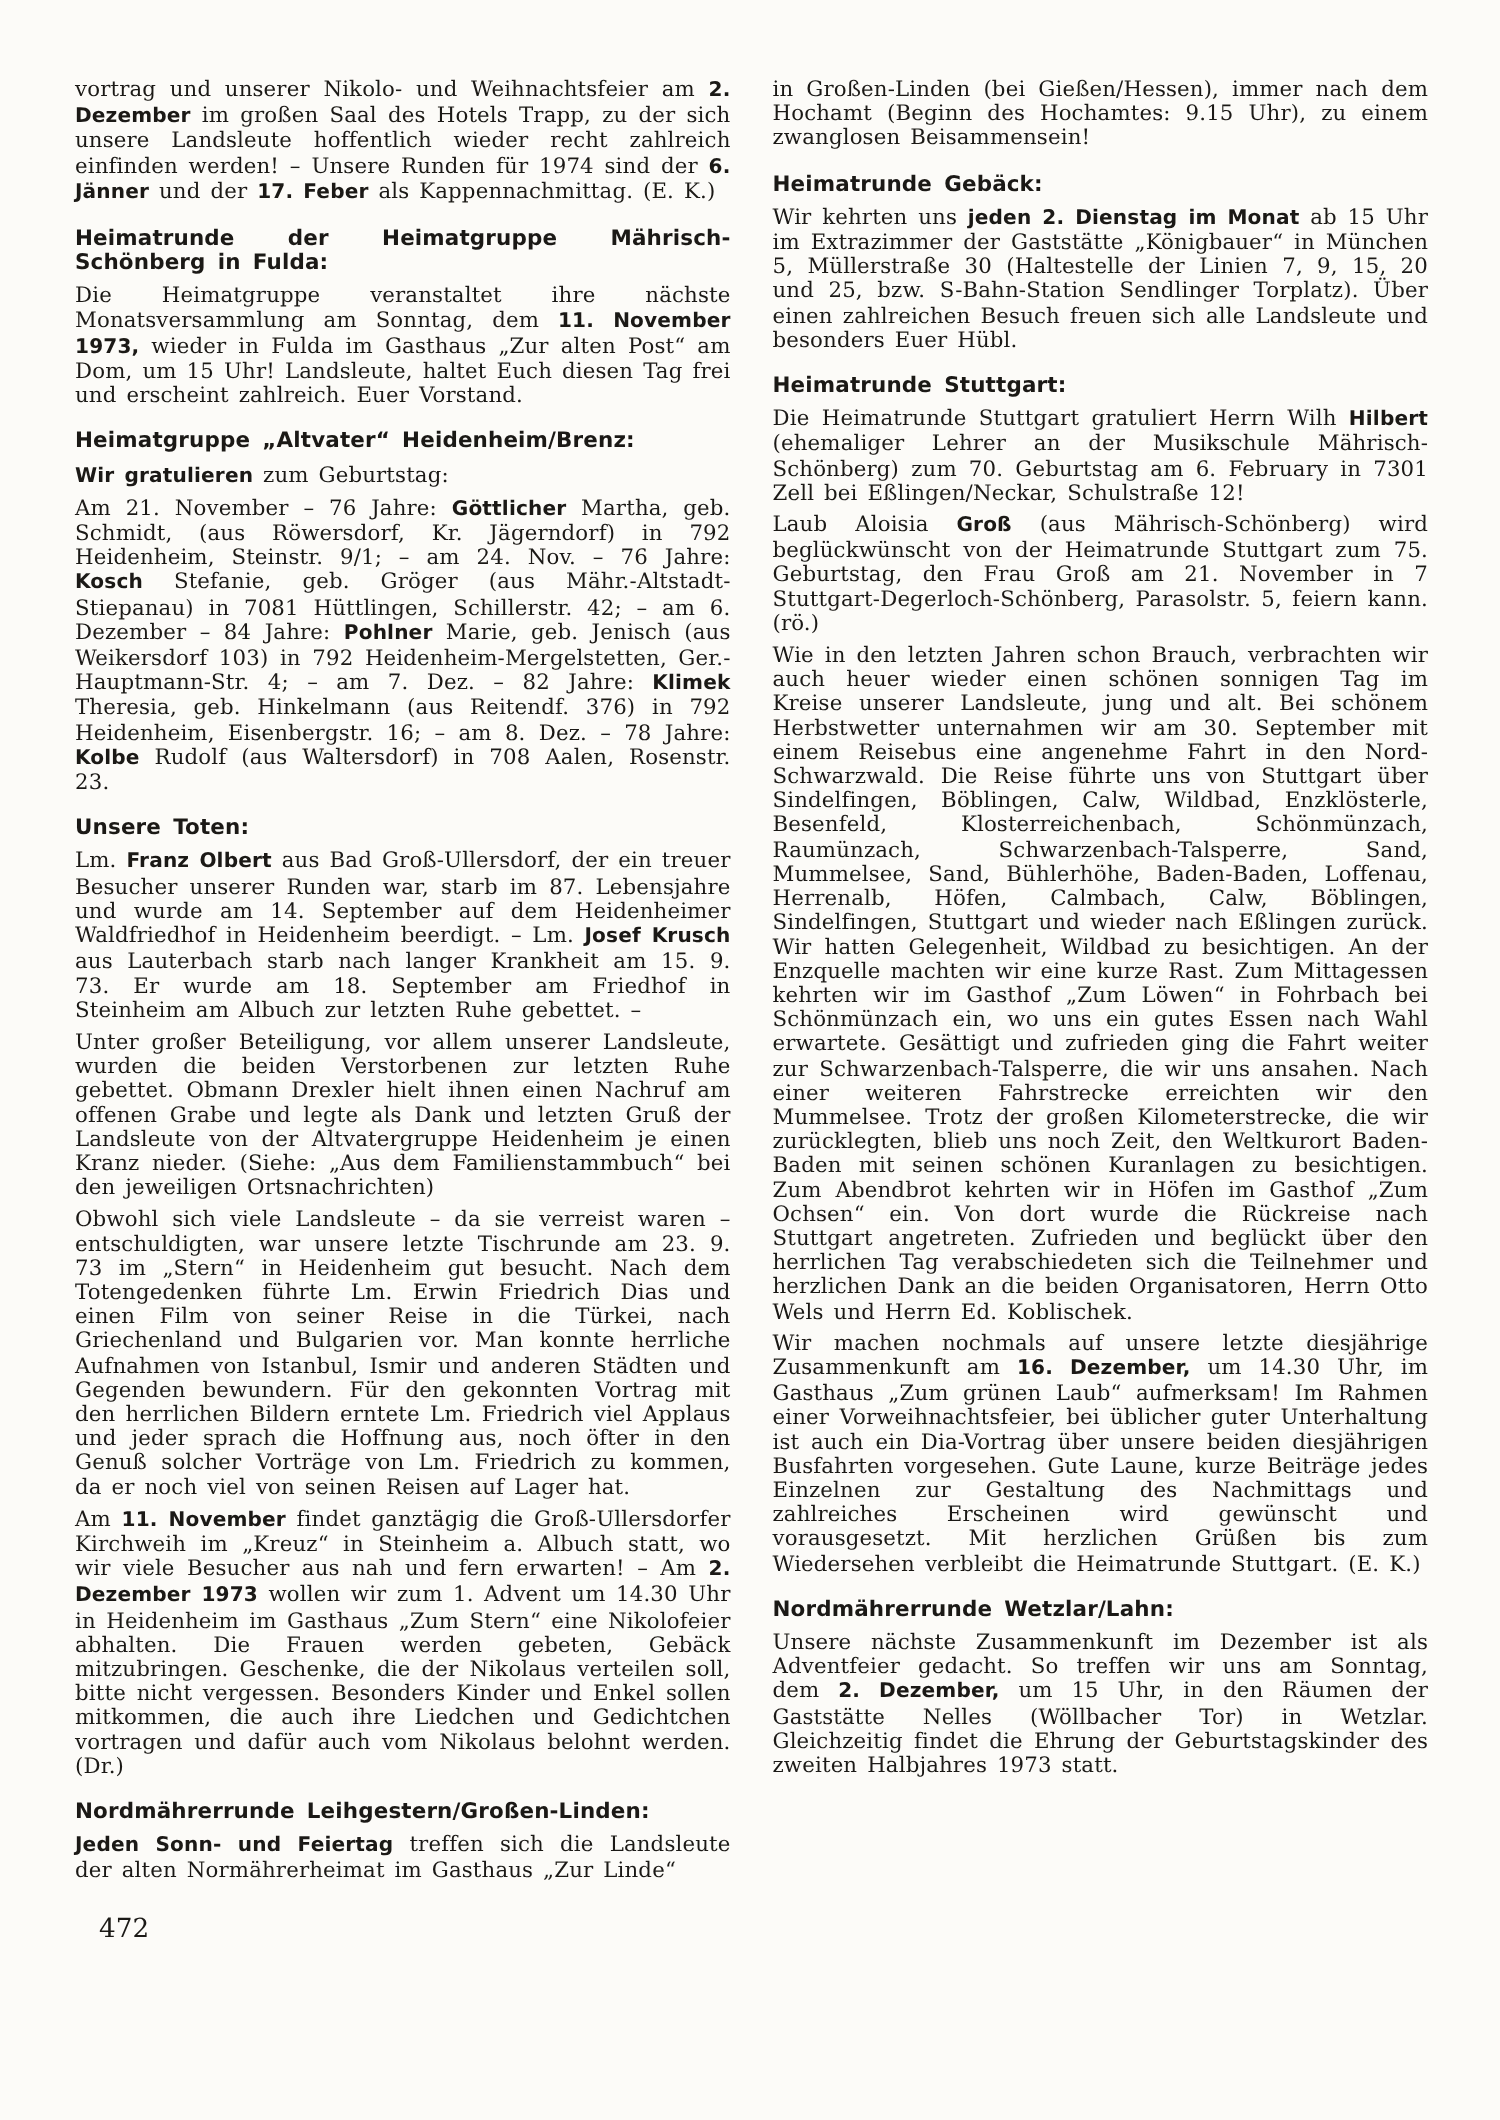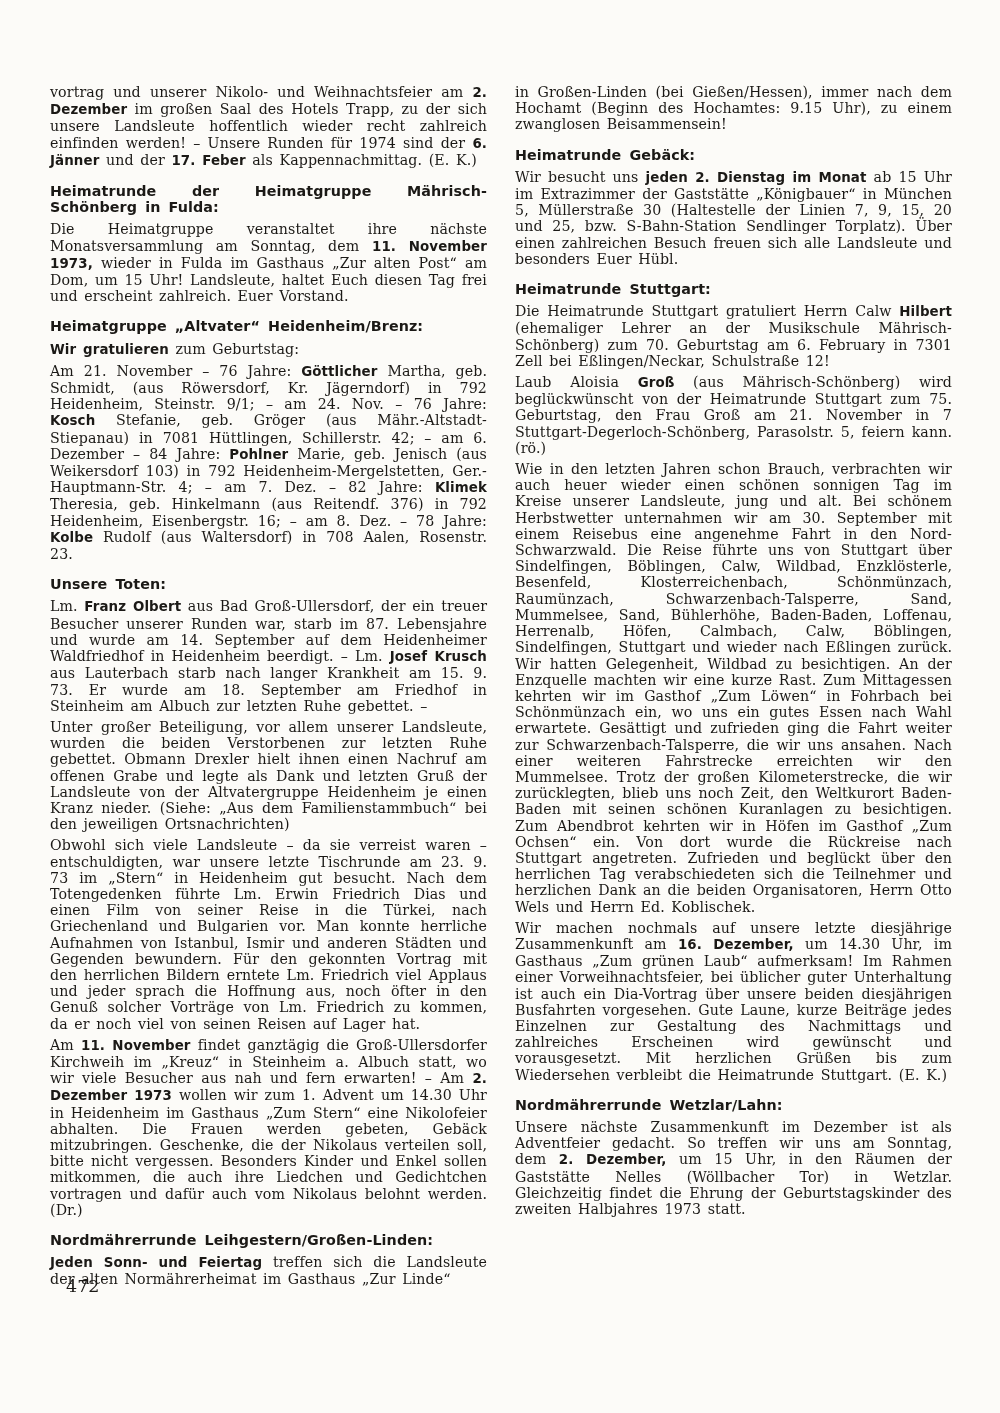--- a/index.html
+++ b/index.html
@@ -4,21 +4,21 @@
 <style>
   html, body { margin: 0; padding: 0; background: #d9d9d9; }
   .page {
     position: relative;
     width: 1000px;
     height: 1413px;
     margin: 0 auto;
     background: #fcfbf8;
     color: #1b1916;
     box-sizing: border-box;
-    padding: 84px 47px 0 50px;
+    padding: 52px 47px 0 50px;
     overflow: hidden;
     font-family: "DejaVu Serif", serif;
   }
   .columns { display: flex; gap: 28px; }
   .col { width: 437px; }
   .col p, .col h3 {
     font-size: 14.2px;
     line-height: 16.2px;
     text-align: justify;
     margin: 0 0 5px 0;
@@ -62,23 +62,23 @@
         <p class="para"><span>Lm. </span><span class="b">Franz Olbert</span><span> aus Bad Groß-Ullersdorf, der ein treuer Besucher unserer Runden war, starb im 87. Lebensjahre und wurde am 14. September auf dem Heidenheimer Waldfriedhof in Heidenheim beerdigt. – Lm. </span><span class="b">Josef Krusch</span><span> aus Lauterbach starb nach langer Krankheit am 15. 9. 73. Er wurde am 18. September am Friedhof in Steinheim am Albuch zur letzten Ruhe gebettet. –</span></p>
         <p class="para"><span>Unter großer Beteiligung, vor allem unserer Landsleute, wurden die beiden Verstorbenen zur letzten Ruhe gebettet. Obmann Drexler hielt ihnen einen Nachruf am offenen Grabe und legte als Dank und letzten Gruß der Landsleute von der Altvatergruppe Heidenheim je einen Kranz nieder. (Siehe: „Aus dem Familienstammbuch“ bei den jeweiligen Ortsnachrichten)</span></p>
         <p class="para"><span>Obwohl sich viele Landsleute – da sie verreist waren – entschuldigten, war unsere letzte Tischrunde am 23. 9. 73 im „Stern“ in Heidenheim gut besucht. Nach dem Totengedenken führte Lm. Erwin Friedrich Dias und einen Film von seiner Reise in die Türkei, nach Griechenland und Bulgarien vor. Man konnte herrliche Aufnahmen von Istanbul, Ismir und anderen Städten und Gegenden bewundern. Für den gekonnten Vortrag mit den herrlichen Bildern erntete Lm. Friedrich viel Applaus und jeder sprach die Hoffnung aus, noch öfter in den Genuß solcher Vorträge von Lm. Friedrich zu kommen, da er noch viel von seinen Reisen auf Lager hat.</span></p>
         <p class="para"><span>Am </span><span class="b">11. November</span><span> findet ganztägig die Groß-Ullersdorfer Kirchweih im „Kreuz“ in Steinheim a. Albuch statt, wo wir viele Besucher aus nah und fern erwarten! – Am </span><span class="b">2. Dezember 1973</span><span> wollen wir zum 1. Advent um 14.30 Uhr in Heidenheim im Gasthaus „Zum Stern“ eine Nikolofeier abhalten. Die Frauen werden gebeten, Gebäck mitzubringen. Geschenke, die der Nikolaus verteilen soll, bitte nicht vergessen. Besonders Kinder und Enkel sollen mitkommen, die auch ihre Liedchen und Gedichtchen vortragen und dafür auch vom Nikolaus belohnt werden. (Dr.)</span></p>
         <h3 class="heading"><span>Nordmährerrunde Leihgestern/Großen-Linden:</span></h3>
         <p class="para"><span class="b">Jeden Sonn- und Feiertag</span><span> treffen sich die Landsleute der alten Normährerheimat im Gasthaus „Zur Linde“</span></p>
       </div>
     <div class="col" id="right-col">
         <p class="para"><span>in Großen-Linden (bei Gießen/Hessen), immer nach dem Hochamt (Beginn des Hochamtes: 9.15 Uhr), zu einem zwanglosen Beisammensein!</span></p>
         <h3 class="heading"><span>Heimatrunde Gebäck:</span></h3>
-        <p class="para"><span>Wir besucht uns </span><span class="b">jeden 2. Dienstag im Monat</span><span> ab 15 Uhr im Extrazimmer der Gaststätte „Königbauer“ in München 5, Müllerstraße 30 (Haltestelle der Linien 7, 9, 15, 20 und 25, bzw. S-Bahn-Station Sendlinger Torplatz). Über einen zahlreichen Besuch freuen sich alle Landsleute und besonders Euer Hübl.</span></p>
+        <p class="para"><span>Wir kehrten uns </span><span class="b">jeden 2. Dienstag im Monat</span><span> ab 15 Uhr im Extrazimmer der Gaststätte „Königbauer“ in München 5, Müllerstraße 30 (Haltestelle der Linien 7, 9, 15, 20 und 25, bzw. S-Bahn-Station Sendlinger Torplatz). Über einen zahlreichen Besuch freuen sich alle Landsleute und besonders Euer Hübl.</span></p>
         <h3 class="heading"><span>Heimatrunde Stuttgart:</span></h3>
-        <p class="para"><span>Die Heimatrunde Stuttgart gratuliert Herrn Calw </span><span class="b">Hilbert</span><span> (ehemaliger Lehrer an der Musikschule Mährisch-Schönberg) zum 70. Geburtstag am 6. February in 7301 Zell bei Eßlingen/Neckar, Schulstraße 12!</span></p>
+        <p class="para"><span>Die Heimatrunde Stuttgart gratuliert Herrn Wilh </span><span class="b">Hilbert</span><span> (ehemaliger Lehrer an der Musikschule Mährisch-Schönberg) zum 70. Geburtstag am 6. February in 7301 Zell bei Eßlingen/Neckar, Schulstraße 12!</span></p>
         <p class="para"><span>Laub Aloisia </span><span class="b">Groß</span><span> (aus Mährisch-Schönberg) wird beglückwünscht von der Heimatrunde Stuttgart zum 75. Geburtstag, den Frau Groß am 21. November in 7 Stuttgart-Degerloch-Schönberg, Parasolstr. 5, feiern kann. (rö.)</span></p>
         <p class="para"><span>Wie in den letzten Jahren schon Brauch, verbrachten wir auch heuer wieder einen schönen sonnigen Tag im Kreise unserer Landsleute, jung und alt. Bei schönem Herbstwetter unternahmen wir am 30. September mit einem Reisebus eine angenehme Fahrt in den Nord-Schwarzwald. Die Reise führte uns von Stuttgart über Sindelfingen, Böblingen, Calw, Wildbad, Enzklösterle, Besenfeld, Klosterreichenbach, Schönmünzach, Raumünzach, Schwarzenbach-Talsperre, Sand, Mummelsee, Sand, Bühlerhöhe, Baden-Baden, Loffenau, Herrenalb, Höfen, Calmbach, Calw, Böblingen, Sindelfingen, Stuttgart und wieder nach Eßlingen zurück. Wir hatten Gelegenheit, Wildbad zu besichtigen. An der Enzquelle machten wir eine kurze Rast. Zum Mittagessen kehrten wir im Gasthof „Zum Löwen“ in Fohrbach bei Schönmünzach ein, wo uns ein gutes Essen nach Wahl erwartete. Gesättigt und zufrieden ging die Fahrt weiter zur Schwarzenbach-Talsperre, die wir uns ansahen. Nach einer weiteren Fahrstrecke erreichten wir den Mummelsee. Trotz der großen Kilometerstrecke, die wir zurücklegten, blieb uns noch Zeit, den Weltkurort Baden-Baden mit seinen schönen Kuranlagen zu besichtigen. Zum Abendbrot kehrten wir in Höfen im Gasthof „Zum Ochsen“ ein. Von dort wurde die Rückreise nach Stuttgart angetreten. Zufrieden und beglückt über den herrlichen Tag verabschiedeten sich die Teilnehmer und herzlichen Dank an die beiden Organisatoren, Herrn Otto Wels und Herrn Ed. Koblischek.</span></p>
         <p class="para"><span>Wir machen nochmals auf unsere letzte diesjährige Zusammenkunft am </span><span class="b">16. Dezember,</span><span> um 14.30 Uhr, im Gasthaus „Zum grünen Laub“ aufmerksam! Im Rahmen einer Vorweihnachtsfeier, bei üblicher guter Unterhaltung ist auch ein Dia-Vortrag über unsere beiden diesjährigen Busfahrten vorgesehen. Gute Laune, kurze Beiträge jedes Einzelnen zur Gestaltung des Nachmittags und zahlreiches Erscheinen wird gewünscht und vorausgesetzt. Mit herzlichen Grüßen bis zum Wiedersehen verbleibt die Heimatrunde Stuttgart. (E. K.)</span></p>
         <h3 class="heading"><span>Nordmährerrunde Wetzlar/Lahn:</span></h3>
         <p class="para"><span>Unsere nächste Zusammenkunft im Dezember ist als Adventfeier gedacht. So treffen wir uns am Sonntag, dem </span><span class="b">2. Dezember,</span><span> um 15 Uhr, in den Räumen der Gaststätte Nelles (Wöllbacher Tor) in Wetzlar. Gleichzeitig findet die Ehrung der Geburtstagskinder des zweiten Halbjahres 1973 statt.</span></p>
       </div>
   </div>
   <div class="page-number">472</div>
 </div>
 

